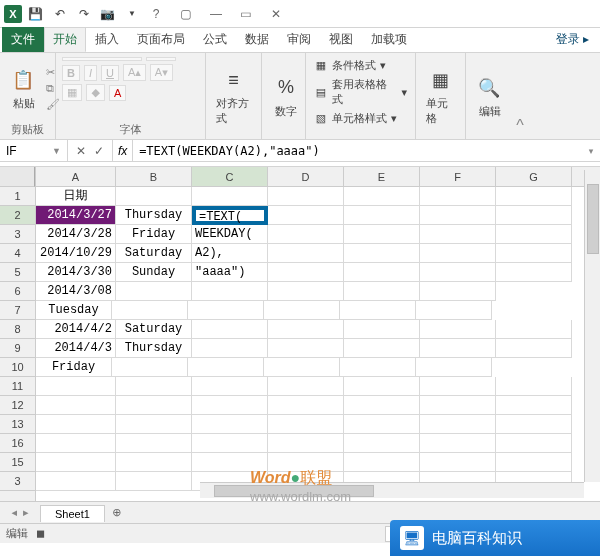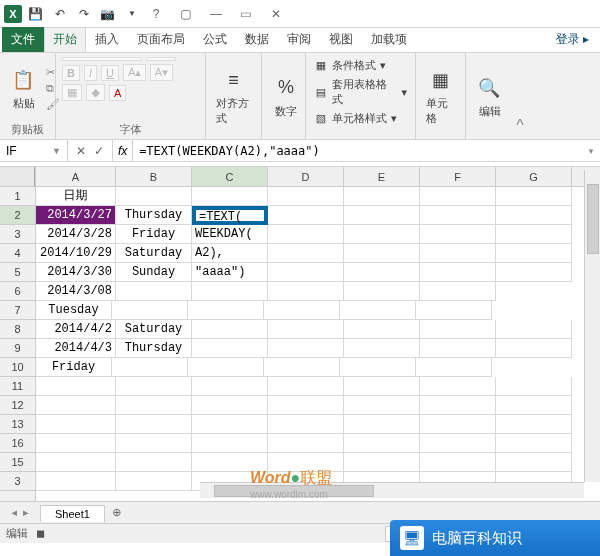--- a/index.html
+++ b/index.html
@@ -59,21 +59,21 @@
 .sheet-tab{background:#fff;padding:2px 14px;border:1px solid #ccc;border-bottom:none;margin-bottom:-1px;}
 .add-sheet{width:24px;text-align:center;color:#666;}
 .statusbar{height:20px;background:#f0f0f0;border-top:1px solid #ccc;display:flex;align-items:center;font-size:11px;padding:0 6px;color:#555;}
 .status-right{margin-left:auto;display:flex;align-items:center;gap:6px;}
 .view-btns{display:flex;gap:2px;}
 .vb{width:20px;height:16px;border:1px solid #ccc;background:#fff;display:flex;align-items:center;justify-content:center;font-size:9px;}
 .zoom-slider{width:80px;height:4px;background:#ccc;position:relative;}
 .zoom-slider .thumb{position:absolute;left:48%;top:-3px;width:6px;height:10px;background:#888;}
 .watermark{position:absolute;left:250px;top:468px;font-size:16px;color:#e28b3a;font-family:Georgia,serif;pointer-events:none;}
 .watermark .dot{color:#4a7;}
-.watermark .sm{font-size:10px;color:#aaa;}
+.watermark .sm{font-size:13px;color:#aaa;text-align:right;}
 .bottom-banner{position:absolute;bottom:0;right:0;height:36px;width:210px;background:linear-gradient(#2b8ae0,#1670c8);color:#fff;display:flex;align-items:center;padding:0 10px;font-size:15px;border-top-left-radius:4px;}
 .bottom-banner .logo{width:24px;height:24px;background:#fff;color:#1670c8;border-radius:3px;display:flex;align-items:center;justify-content:center;font-size:14px;margin-right:8px;}
 .vscroll{position:absolute;right:0;top:170px;width:16px;height:312px;background:#f0f0f0;border-left:1px solid #ccc;}
 .vscroll .thumb{position:absolute;top:14px;left:2px;width:12px;height:70px;background:#cfcfcf;border:1px solid #bbb;}
 .hscroll{position:absolute;bottom:58px;left:200px;right:16px;height:16px;background:#f0f0f0;border-top:1px solid #ccc;}
 .hscroll .thumb{position:absolute;left:14px;top:2px;height:12px;width:160px;background:#cfcfcf;border:1px solid #bbb;}
 </style>
 </head>
 <body>
 

